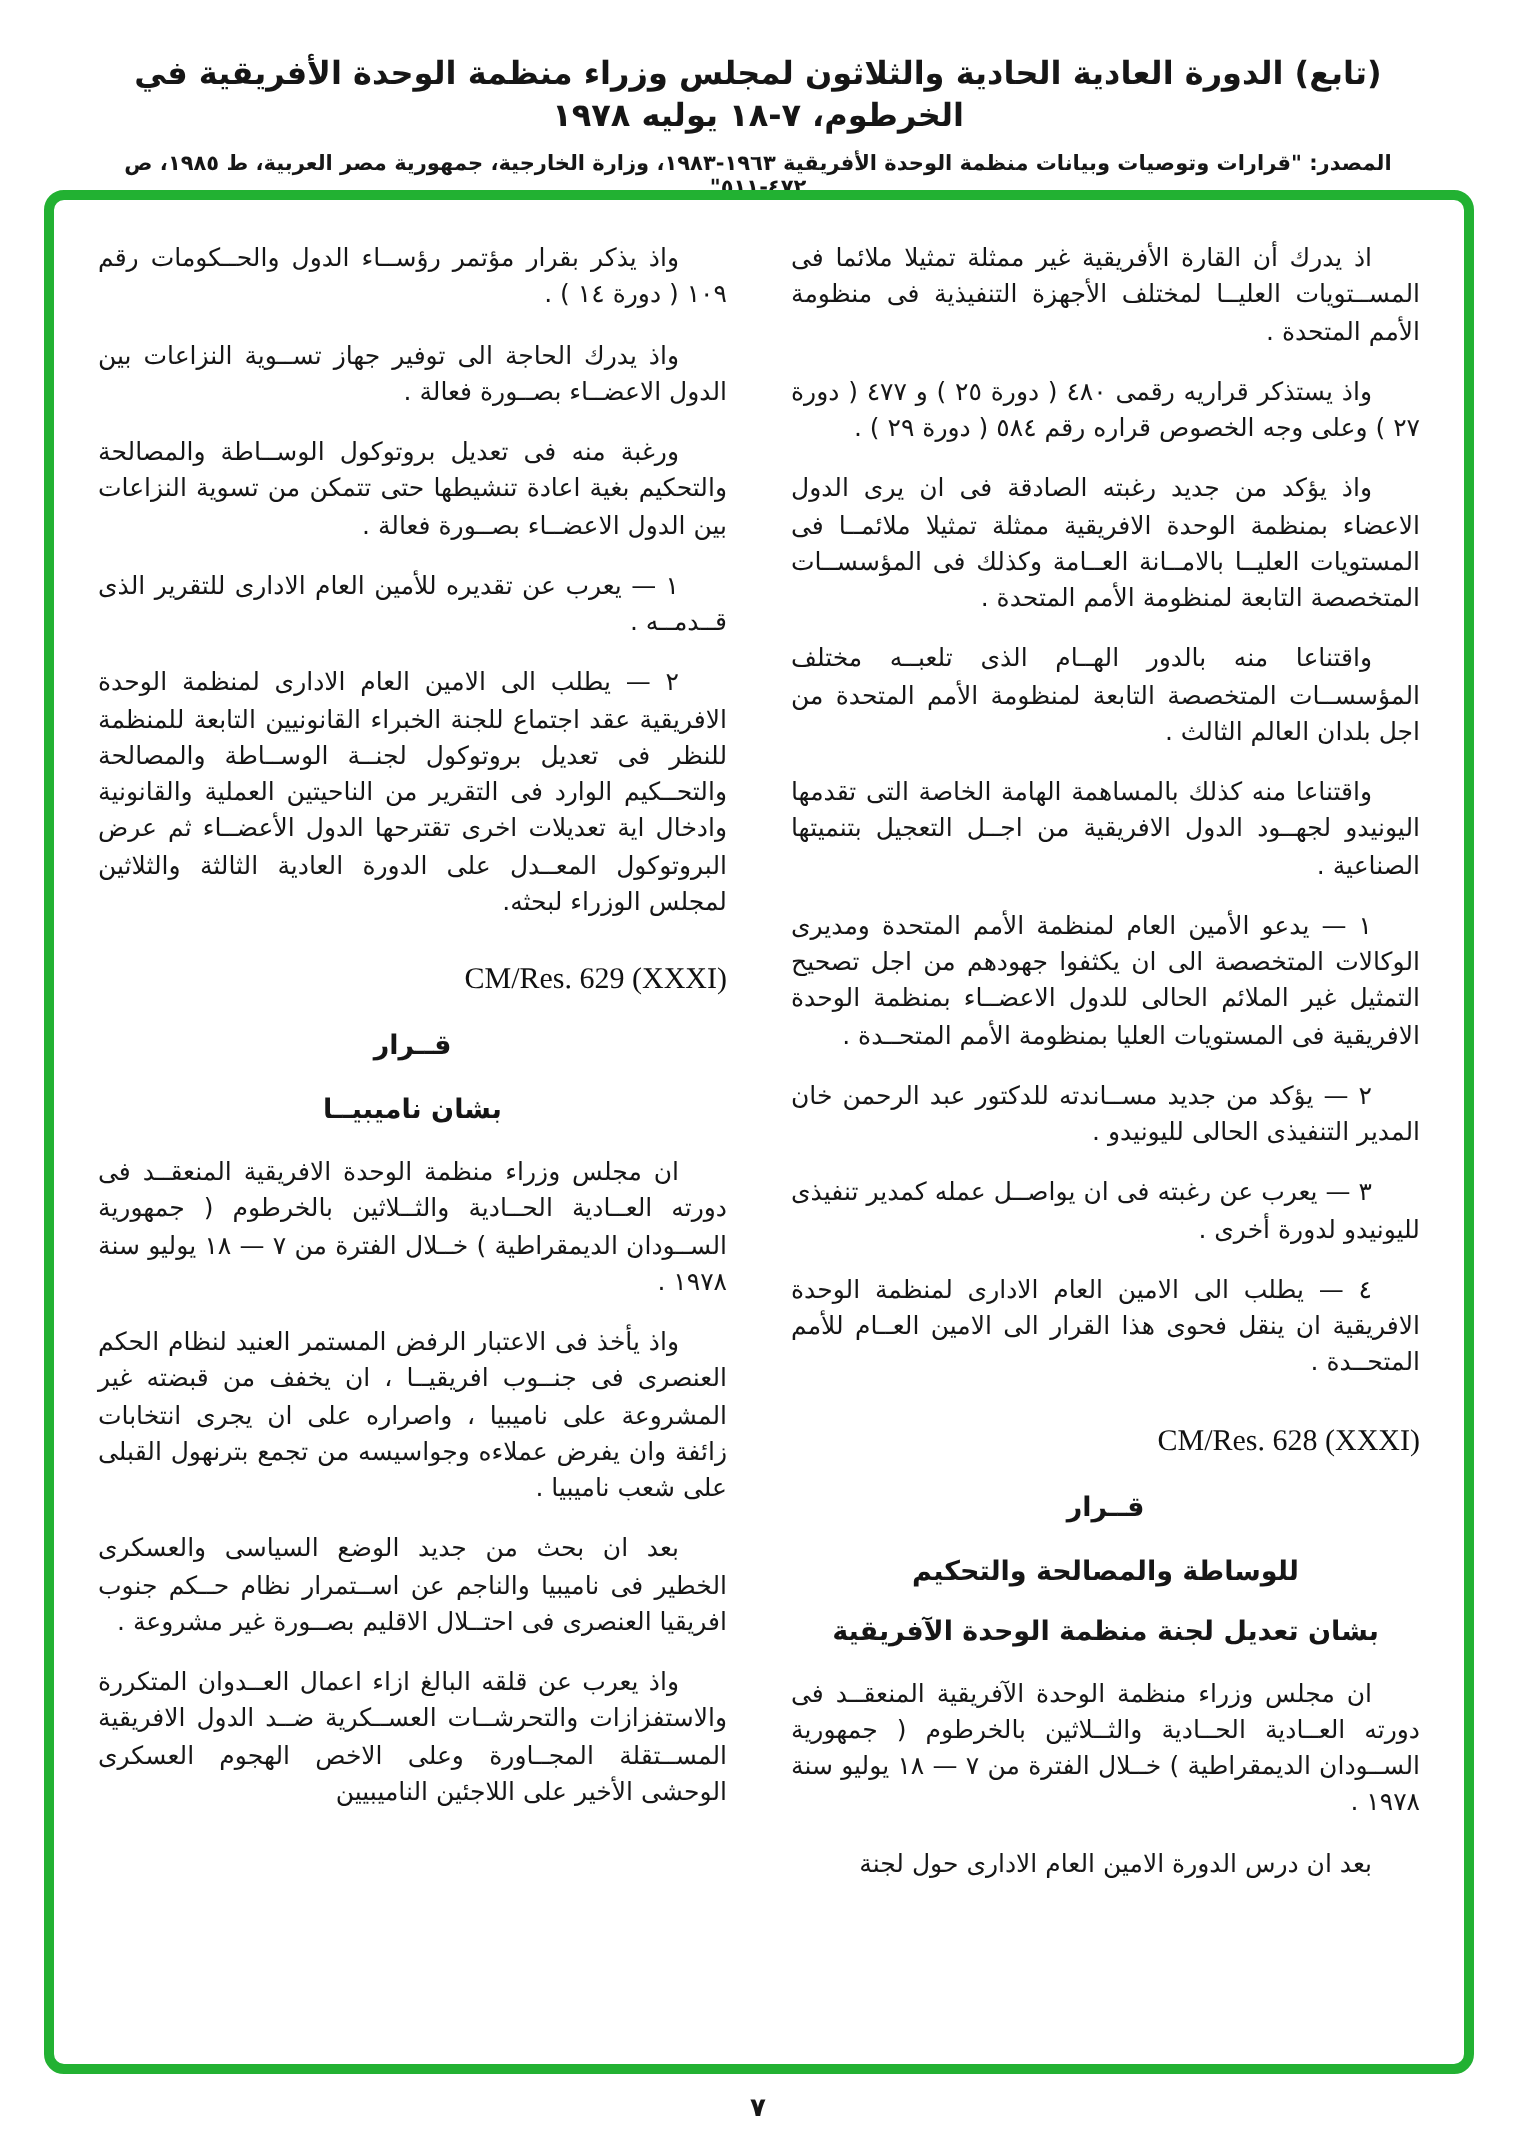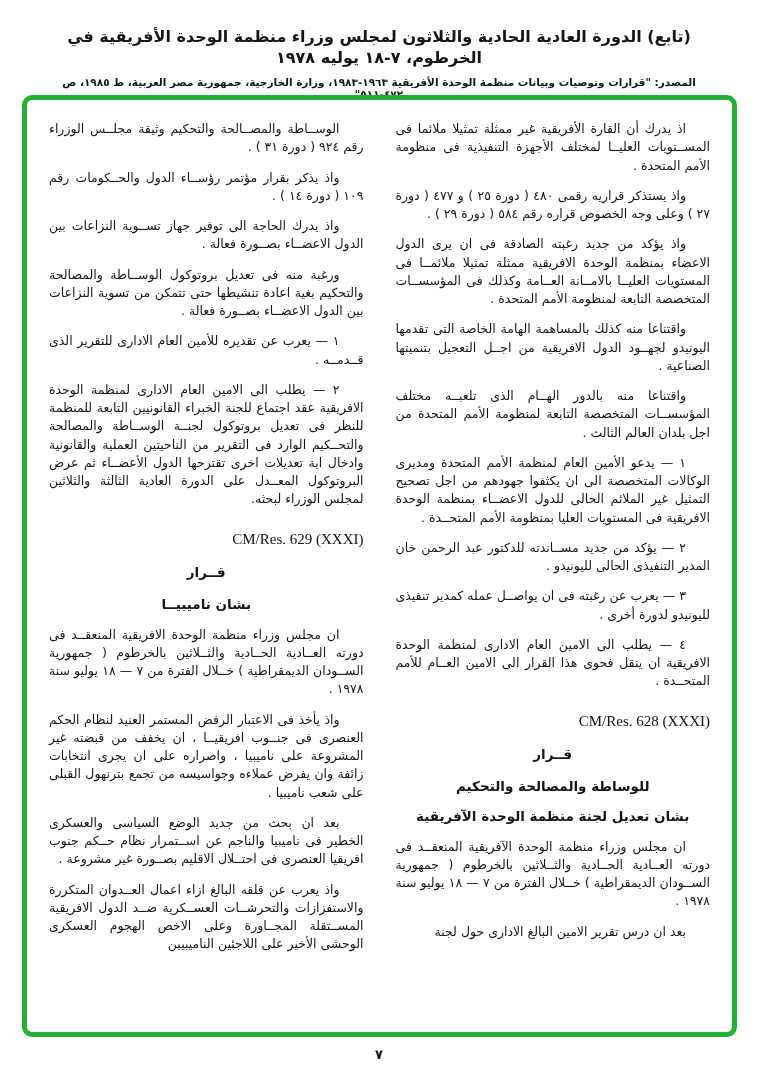--- a/index.html
+++ b/index.html
@@ -48,36 +48,35 @@
   <div class="hdr-src">المصدر: "قرارات وتوصيات وبيانات منظمة الوحدة الأفريقية ١٩٦٣-١٩٨٣، وزارة الخارجية، جمهورية مصر العربية، ط ١٩٨٥، ص ٤٧٢-٥١١"</div>
 </div>
 
 <div class="frame" style="border-color: rgb(34, 177, 50);">
   <div class="cols" dir="rtl">
 
     <div class="col">
       <p class="p">اذ يدرك أن القارة الأفريقية غير ممثلة تمثيلا ملائما فى المســتويات العليــا لمختلف الأجهزة التنفيذية فى منظومة الأمم المتحدة .</p>
       <p class="p">واذ يستذكر قراريه رقمى ٤٨٠ ( دورة ٢٥ ) و ٤٧٧ ( دورة ٢٧ ) وعلى وجه الخصوص قراره رقم ٥٨٤ ( دورة ٢٩ ) .</p>
       <p class="p">واذ يؤكد من جديد رغبته الصادقة فى ان يرى الدول الاعضاء بمنظمة الوحدة الافريقية ممثلة تمثيلا ملائمــا فى المستويات العليــا بالامــانة العــامة وكذلك فى المؤسســات المتخصصة التابعة لمنظومة الأمم المتحدة .</p>
+      <p class="p">واقتناعا منه بالدور الهــام الذى تلعبــه مختلف المؤسســات المتخصصة التابعة لمنظومة الأمم المتحدة من اجل بلدان العالم الثالث .</p>
       <p class="p">واقتناعا منه كذلك بالمساهمة الهامة الخاصة التى تقدمها اليونيدو لجهــود الدول الافريقية من اجــل التعجيل بتنميتها الصناعية .</p>
-      <p class="p">واقتناعا منه بالدور الهــام الذى تلعبــه مختلف المؤسســات المتخصصة التابعة لمنظومة الأمم المتحدة من اجل بلدان العالم الثالث .</p>
       <p class="p">١ — يدعو الأمين العام لمنظمة الأمم المتحدة ومديرى الوكالات المتخصصة الى ان يكثفوا جهودهم من اجل تصحيح التمثيل غير الملائم الحالى للدول الاعضــاء بمنظمة الوحدة الافريقية فى المستويات العليا بمنظومة الأمم المتحــدة .</p>
       <p class="p">٢ — يؤكد من جديد مســاندته للدكتور عبد الرحمن خان المدير التنفيذى الحالى لليونيدو .</p>
       <p class="p">٣ — يعرب عن رغبته فى ان يواصــل عمله كمدير تنفيذى لليونيدو لدورة أخرى .</p>
       <p class="p">٤ — يطلب الى الامين العام الادارى لمنظمة الوحدة الافريقية ان ينقل فحوى هذا القرار الى الامين العــام للأمم المتحــدة .</p>
       <p class="ref" dir="ltr">CM/Res. 628 (XXXI)</p>
       <p class="hc qarar">قــرار</p>
       <p class="hc">للوساطة والمصالحة والتحكيم</p>
       <p class="hc">بشان تعديل لجنة منظمة الوحدة الآفريقية</p>
       <p class="p">ان مجلس وزراء منظمة الوحدة الآفريقية المنعقــد فى دورته العــادية الحــادية والثــلاثين بالخرطوم ( جمهورية الســودان الديمقراطية ) خــلال الفترة من ٧ — ١٨ يوليو سنة ١٩٧٨ .</p>
-      <p class="p">بعد ان درس تقرير الامين البالغ الادارى حول لجنة</p>
+      <p class="p">بعد ان درس الدورة الامين العام الادارى حول لجنة</p>
     </div>
 
     <div class="col">
-      <p class="p">الوســاطة والمصــالحة والتحكيم وثيقة مجلــس الوزراء رقم ٩٢٤ ( دورة ٣١ ) .</p>
       <p class="p">واذ يذكر بقرار مؤتمر رؤســاء الدول والحــكومات رقم ١٠٩ ( دورة ١٤ ) .</p>
       <p class="p">واذ يدرك الحاجة الى توفير جهاز تســوية النزاعات بين الدول الاعضــاء بصــورة فعالة .</p>
       <p class="p">ورغبة منه فى تعديل بروتوكول الوســاطة والمصالحة والتحكيم بغية اعادة تنشيطها حتى تتمكن من تسوية النزاعات بين الدول الاعضــاء بصــورة فعالة .</p>
       <p class="p">١ — يعرب عن تقديره للأمين العام الادارى للتقرير الذى قــدمــه .</p>
       <p class="p">٢ — يطلب الى الامين العام الادارى لمنظمة الوحدة الافريقية عقد اجتماع للجنة الخبراء القانونيين التابعة للمنظمة للنظر فى تعديل بروتوكول لجنــة الوســاطة والمصالحة والتحــكيم الوارد فى التقرير من الناحيتين العملية والقانونية وادخال اية تعديلات اخرى تقترحها الدول الأعضــاء ثم عرض البروتوكول المعــدل على الدورة العادية الثالثة والثلاثين لمجلس الوزراء لبحثه.</p>
       <p class="ref" dir="ltr">CM/Res. 629 (XXXI)</p>
       <p class="hc qarar">قــرار</p>
       <p class="hc">بشان ناميبيــا</p>
       <p class="p">ان مجلس وزراء منظمة الوحدة الافريقية المنعقــد فى دورته العــادية الحــادية والثــلاثين بالخرطوم ( جمهورية الســودان الديمقراطية ) خــلال الفترة من ٧ — ١٨ يوليو سنة ١٩٧٨ .</p>
       <p class="p">واذ يأخذ فى الاعتبار الرفض المستمر العنيد لنظام الحكم العنصرى فى جنــوب افريقيــا ، ان يخفف من قبضته غير المشروعة على ناميبيا ، واصراره على ان يجرى انتخابات زائفة وان يفرض عملاءه وجواسيسه من تجمع بترنهول القبلى على شعب ناميبيا .</p>

